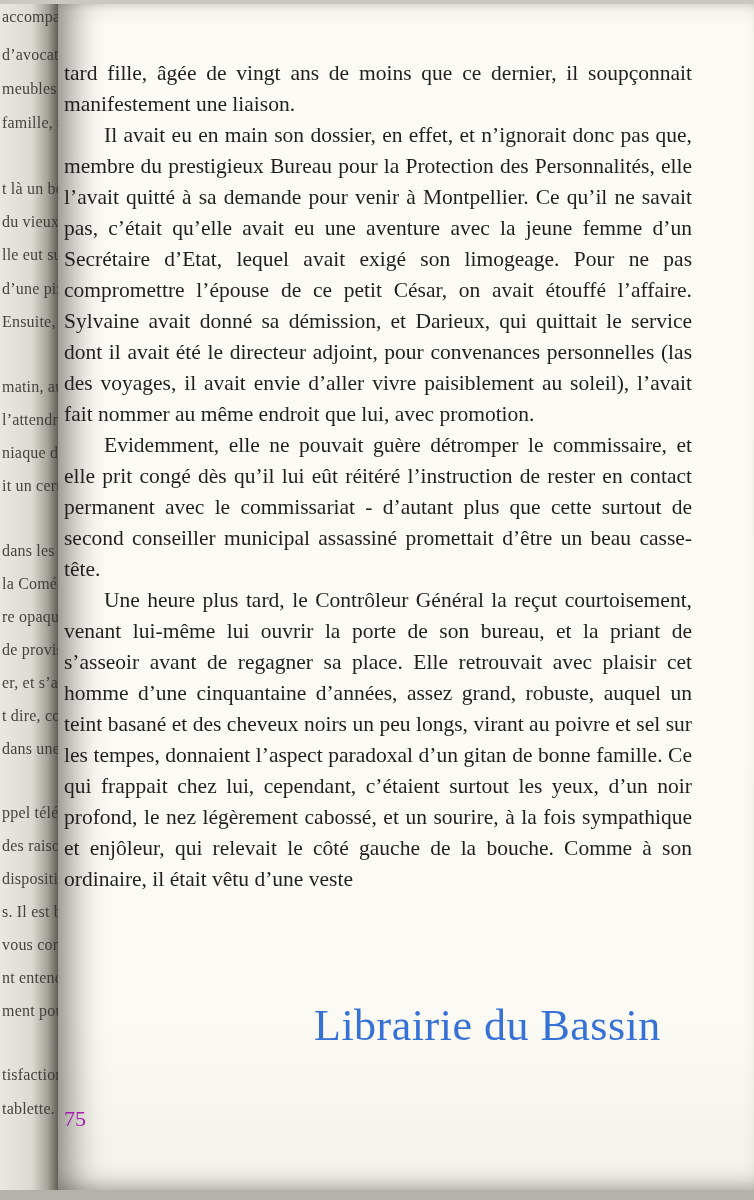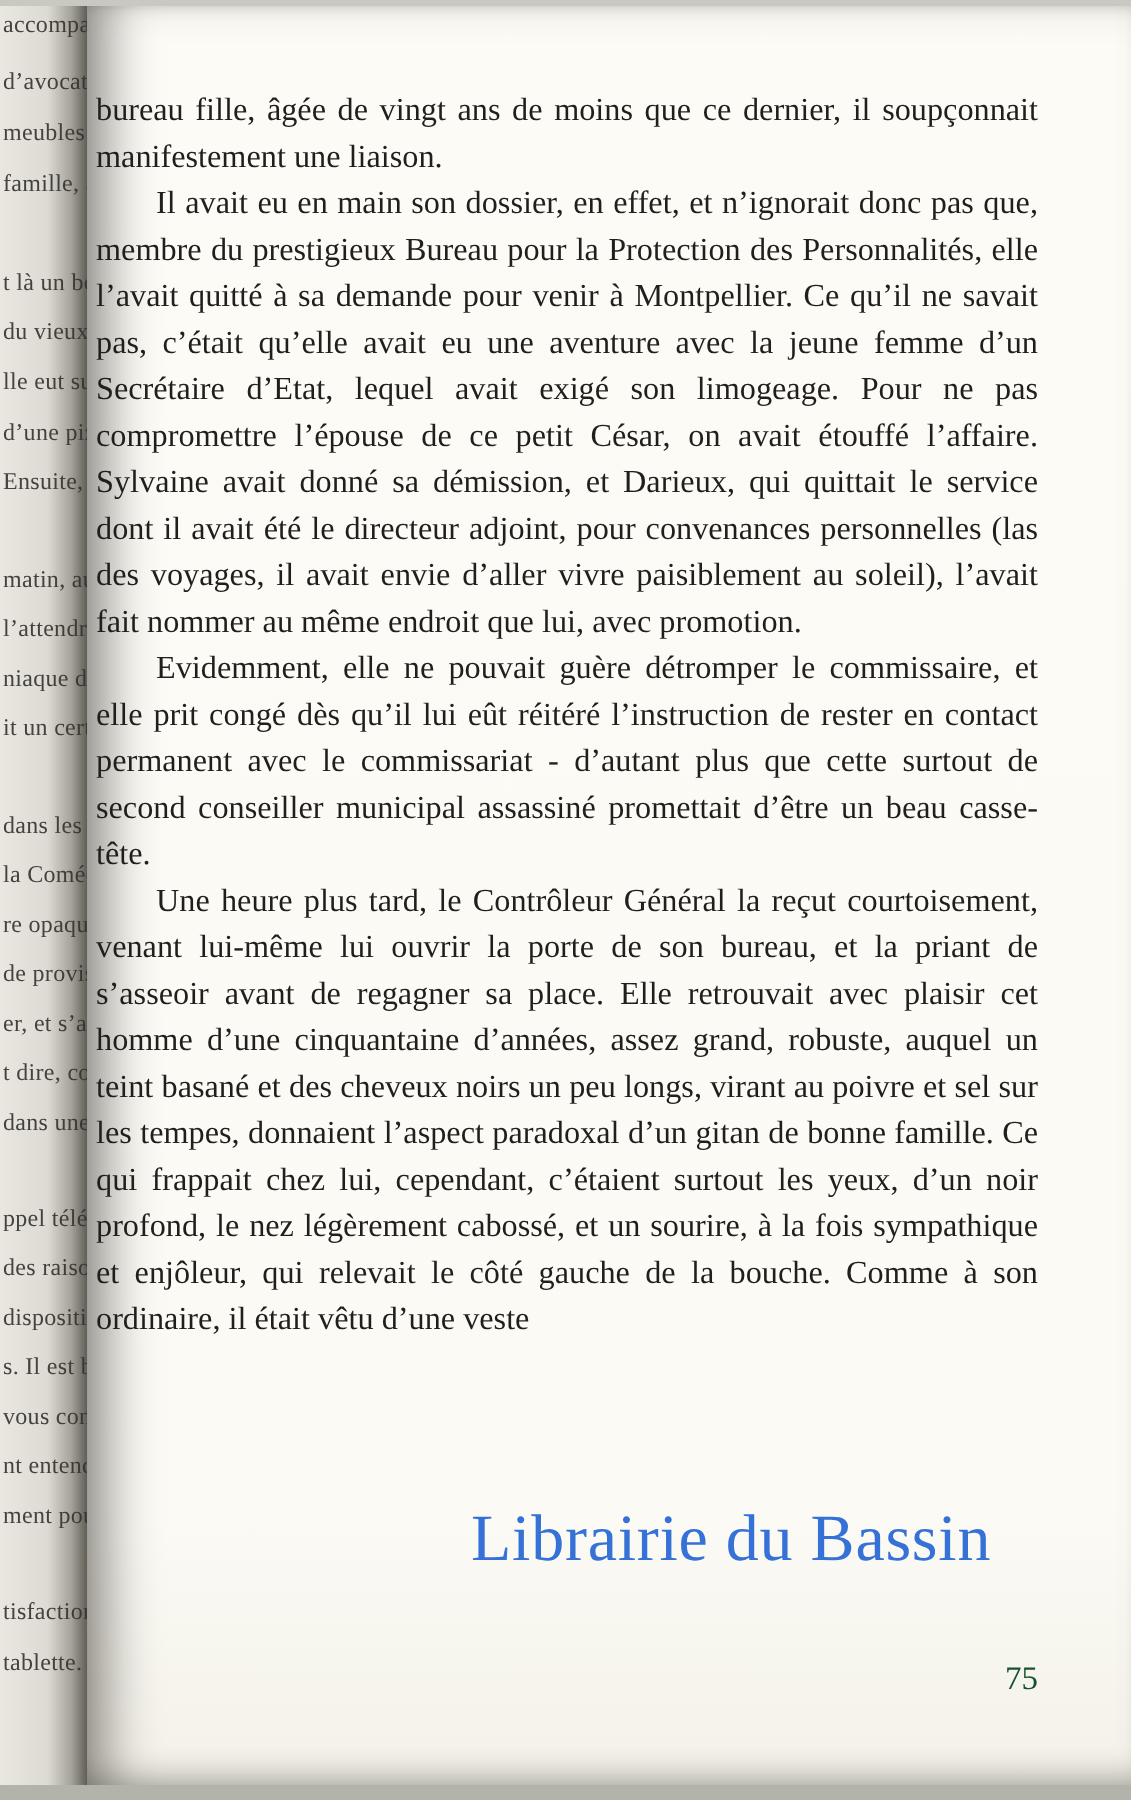--- a/index.html
+++ b/index.html
@@ -42,22 +42,22 @@
     color: #201f1d;
     text-align: justify;
     hyphens: auto;
     z-index: 2;
   }
   .para { margin: 0; }
   .para.indent { text-indent: 40px; }
 
   .page-number {
     position: absolute; left: 64px; top: 1106px; width: 628px;
-    text-align: right;
-    font-size: 22px; color: #14532d;
+    text-align: left;
+    font-size: 22px; color: #a21caf;
     z-index: 2;
   }
 
   .watermark {
     position: absolute; left: 314px; top: 1000px;
     font-family: Liberation Serif, serif;
     font-size: 44px; font-weight: 400;
     letter-spacing: 0.5px;
     white-space: nowrap;
     opacity: 0.95;
@@ -104,21 +104,21 @@
       <div class="fragment" style="top: 965px;">nt entendu</div>
       <div class="fragment" style="top: 998px;">ment pour</div>
       <div class="fragment" style="top: 1062px;">tisfaction. C</div>
       <div class="fragment" style="top: 1096px;">tablette. C</div>
     </div>
 
   <div class="page"></div>
 
   <div class="text-block">
 
-  <p class="para">bureau fille, âgée de vingt ans de moins que ce dernier, il soupçonnait manifestement une liaison.</p>
+  <p class="para">tard fille, âgée de vingt ans de moins que ce dernier, il soupçonnait manifestement une liaison.</p>
       <p class="para indent">Il avait eu en main son dossier, en effet, et n’ignorait donc pas que, membre du prestigieux Bureau pour la Protection des Personnalités, elle l’avait quitté à sa demande pour venir à Montpellier. Ce qu’il ne savait pas, c’était qu’elle avait eu une aventure avec la jeune femme d’un Secrétaire d’Etat, lequel avait exigé son limogeage. Pour ne pas compromettre l’épouse de ce petit César, on avait étouffé l’affaire. Sylvaine avait donné sa démission, et Darieux, qui quittait le service dont il avait été le directeur adjoint, pour convenances personnelles (las des voyages, il avait envie d’aller vivre paisiblement au soleil), l’avait fait nommer au même endroit que lui, avec promotion.</p>
       <p class="para indent">Evidemment, elle ne pouvait guère détromper le commissaire, et elle prit congé dès qu’il lui eût réitéré l’instruction de rester en contact permanent avec le commissariat - d’autant plus que cette surtout de second conseiller municipal assassiné promettait d’être un beau casse-tête.</p>
       <p class="para indent">Une heure plus tard, le Contrôleur Général la reçut courtoisement, venant lui-même lui ouvrir la porte de son bureau, et la priant de s’asseoir avant de regagner sa place. Elle retrouvait avec plaisir cet homme d’une cinquantaine d’années, assez grand, robuste, auquel un teint basané et des cheveux noirs un peu longs, virant au poivre et sel sur les tempes, donnaient l’aspect paradoxal d’un gitan de bonne famille. Ce qui frappait chez lui, cependant, c’étaient surtout les yeux, d’un noir profond, le nez légèrement cabossé, et un sourire, à la fois sympathique et enjôleur, qui relevait le côté gauche de la bouche. Comme à son ordinaire, il était vêtu d’une veste</p>
     </div>
 
   <div class="page-number">75</div>
 
   <div class="watermark" style="color: rgb(44, 106, 214);">Librairie du Bassin</div>
 
   <div class="edge-bottom"></div>

